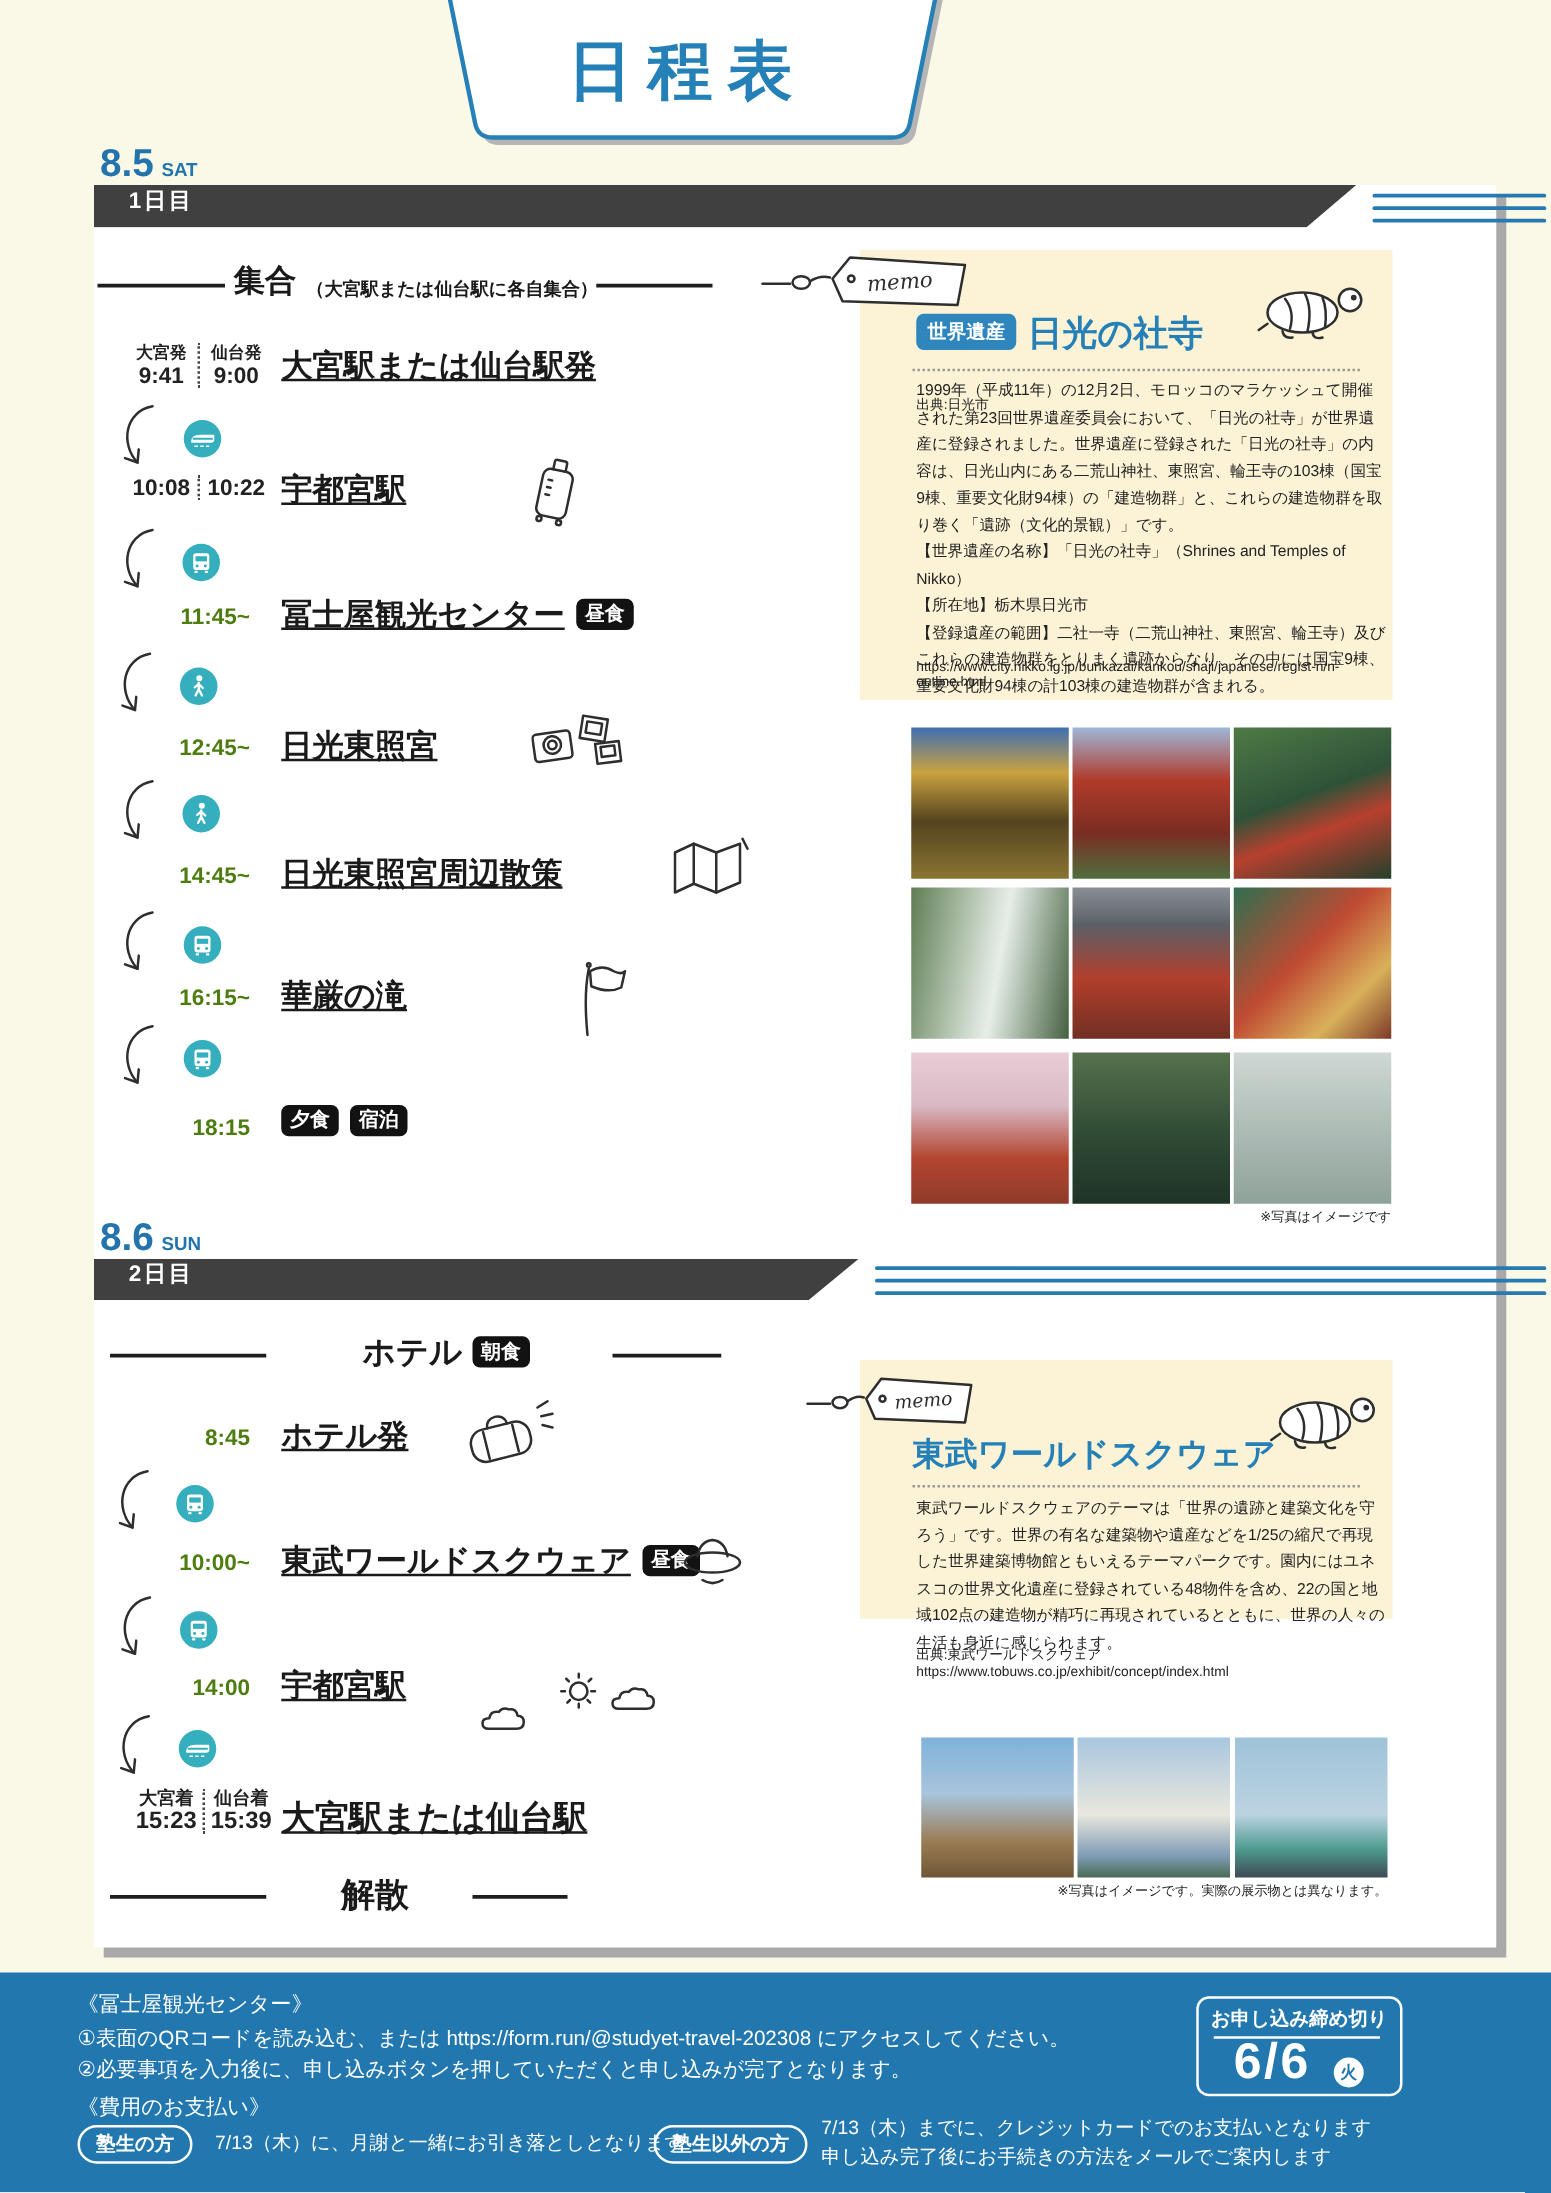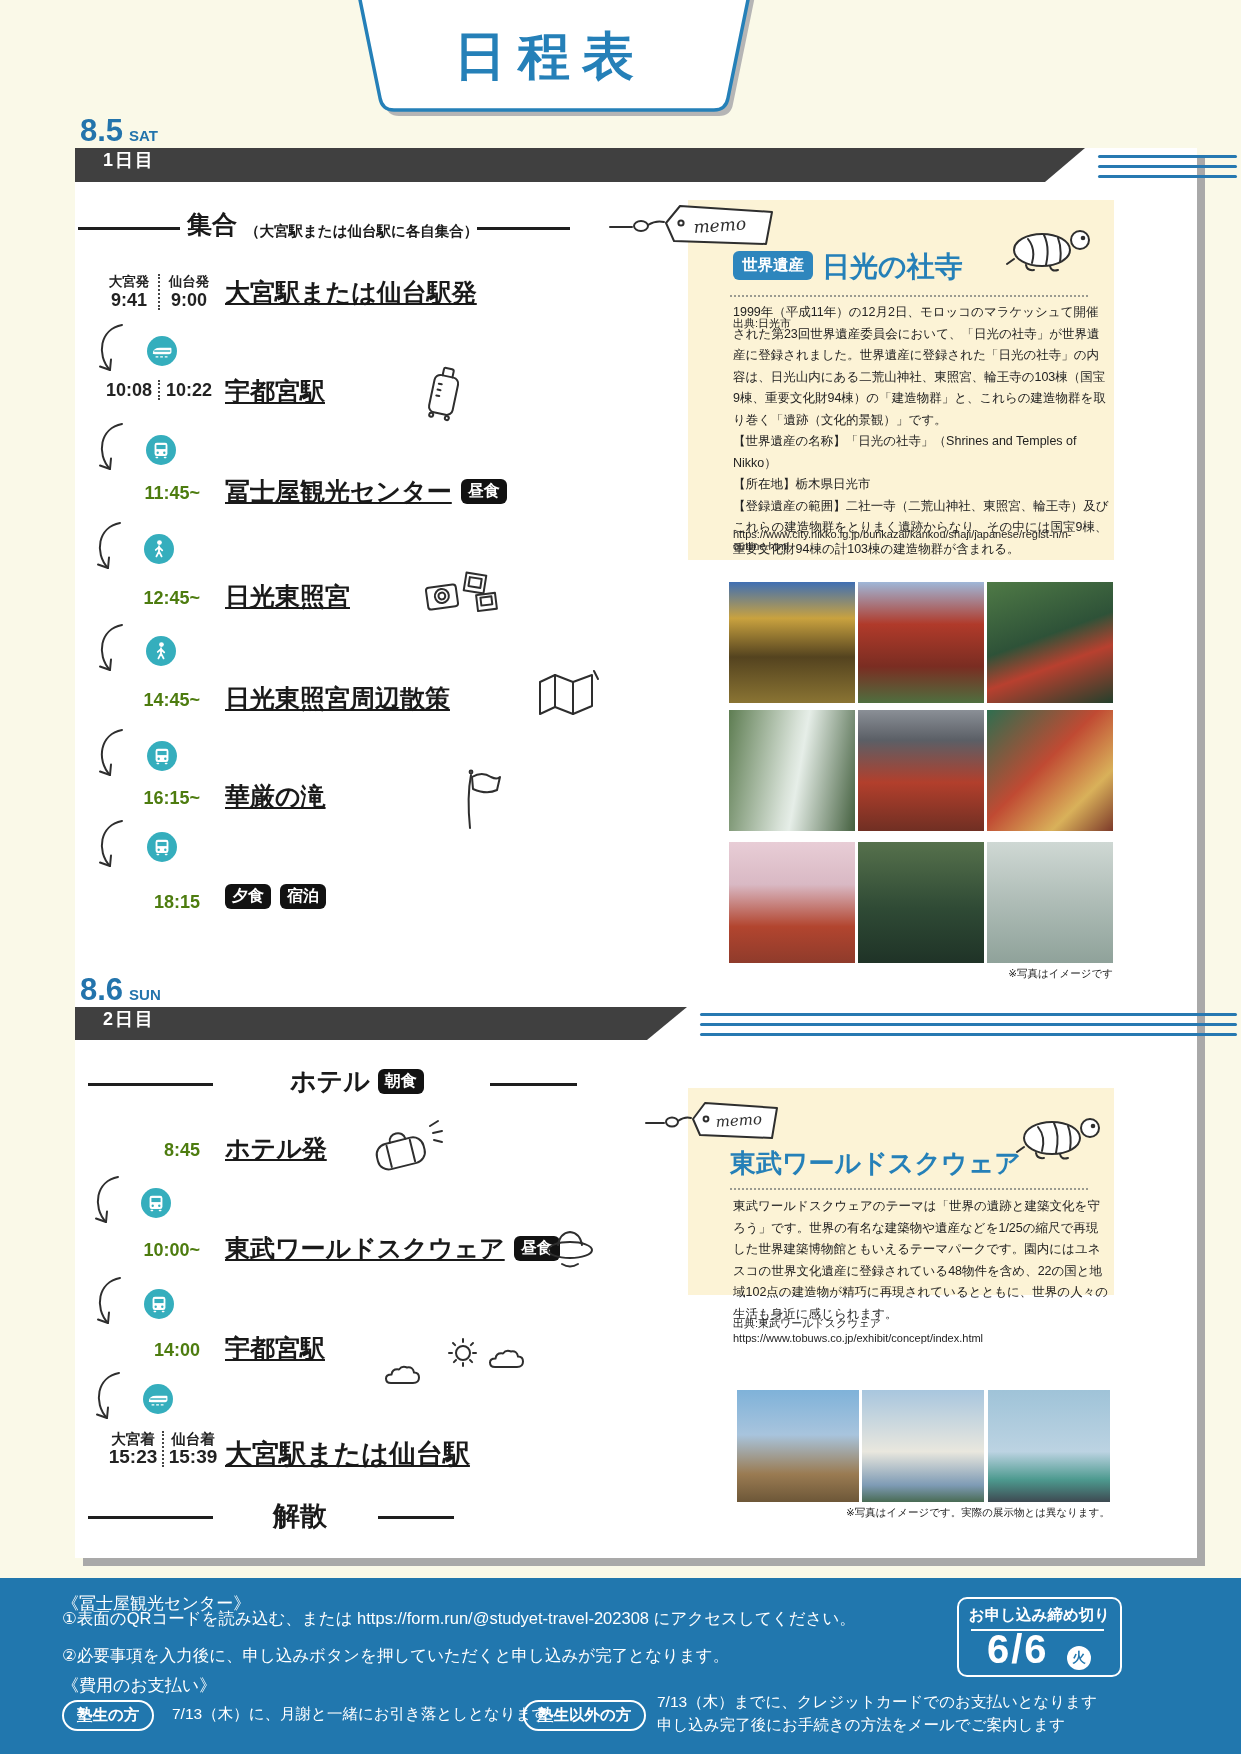--- a/index.html
+++ b/index.html
@@ -460,21 +460,21 @@
     </g>
   </svg>
 
   <div class="ph s1" style="left:737px;top:1390px;width:122px;height:112px;"></div>
   <div class="ph s2" style="left:862px;top:1390px;width:122px;height:112px;"></div>
   <div class="ph s3" style="left:988px;top:1390px;width:122px;height:112px;"></div>
   <div class="caption" style="left:810px;top:1506px;width:300px;">※写真はイメージです。実際の展示物とは異なります。</div>
 
   <div id="footer">
     <div class="fhead" style="left:62px;top:14px;">《冨士屋観光センター》</div>
-    <div class="ftxt" style="left:62px;top:30px;text-align:center;">①表面のQRコードを読み込む、または https://form.run/@studyet-travel-202308 にアクセスしてください。</div>
+    <div class="ftxt" style="left:62px;top:42px;text-align:center;">①表面のQRコードを読み込む、または https://form.run/@studyet-travel-202308 にアクセスしてください。</div>
     <div class="ftxt" style="left:62px;top:67px;">②必要事項を入力後に、申し込みボタンを押していただくと申し込みが完了となります。</div>
     <div class="fhead" style="left:62px;top:96px;">《費用のお支払い》</div>
     <div class="pill" style="left:62px;top:122px;">塾生の方</div>
     <div class="ftxt" style="left:172px;top:126px;font-size:15.5px;">7/13（木）に、月謝と一緒にお引き落としとなります</div>
     <div class="pill" style="left:523px;top:122px;">塾生以外の方</div>
     <div class="ftxt" style="left:657px;top:114px;font-size:15.5px;">7/13（木）までに、クレジットカードでのお支払いとなります</div>
     <div class="ftxt" style="left:657px;top:137px;font-size:15.5px;">申し込み完了後にお手続きの方法をメールでご案内します</div>
     <div id="deadline">
       <div class="dl-label">お申し込み締め切り</div>
       <div class="dl-line"></div>

